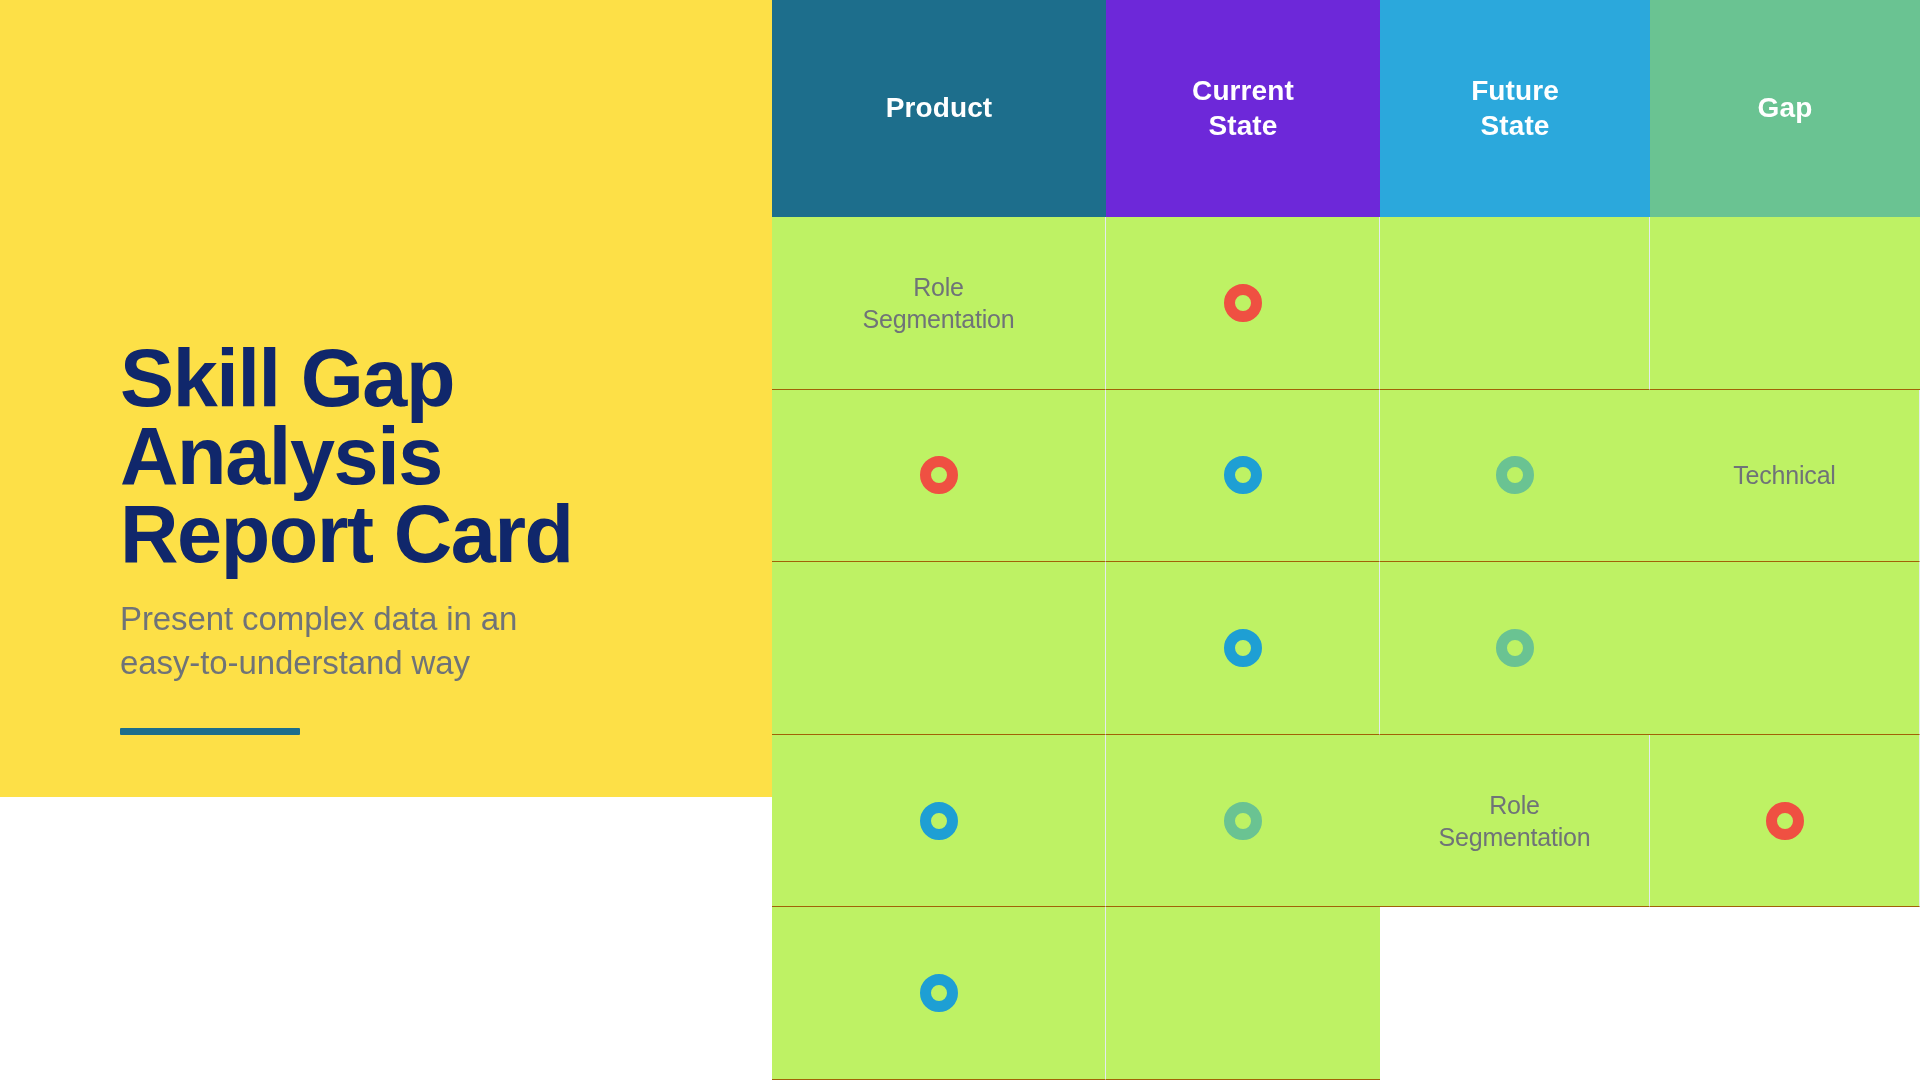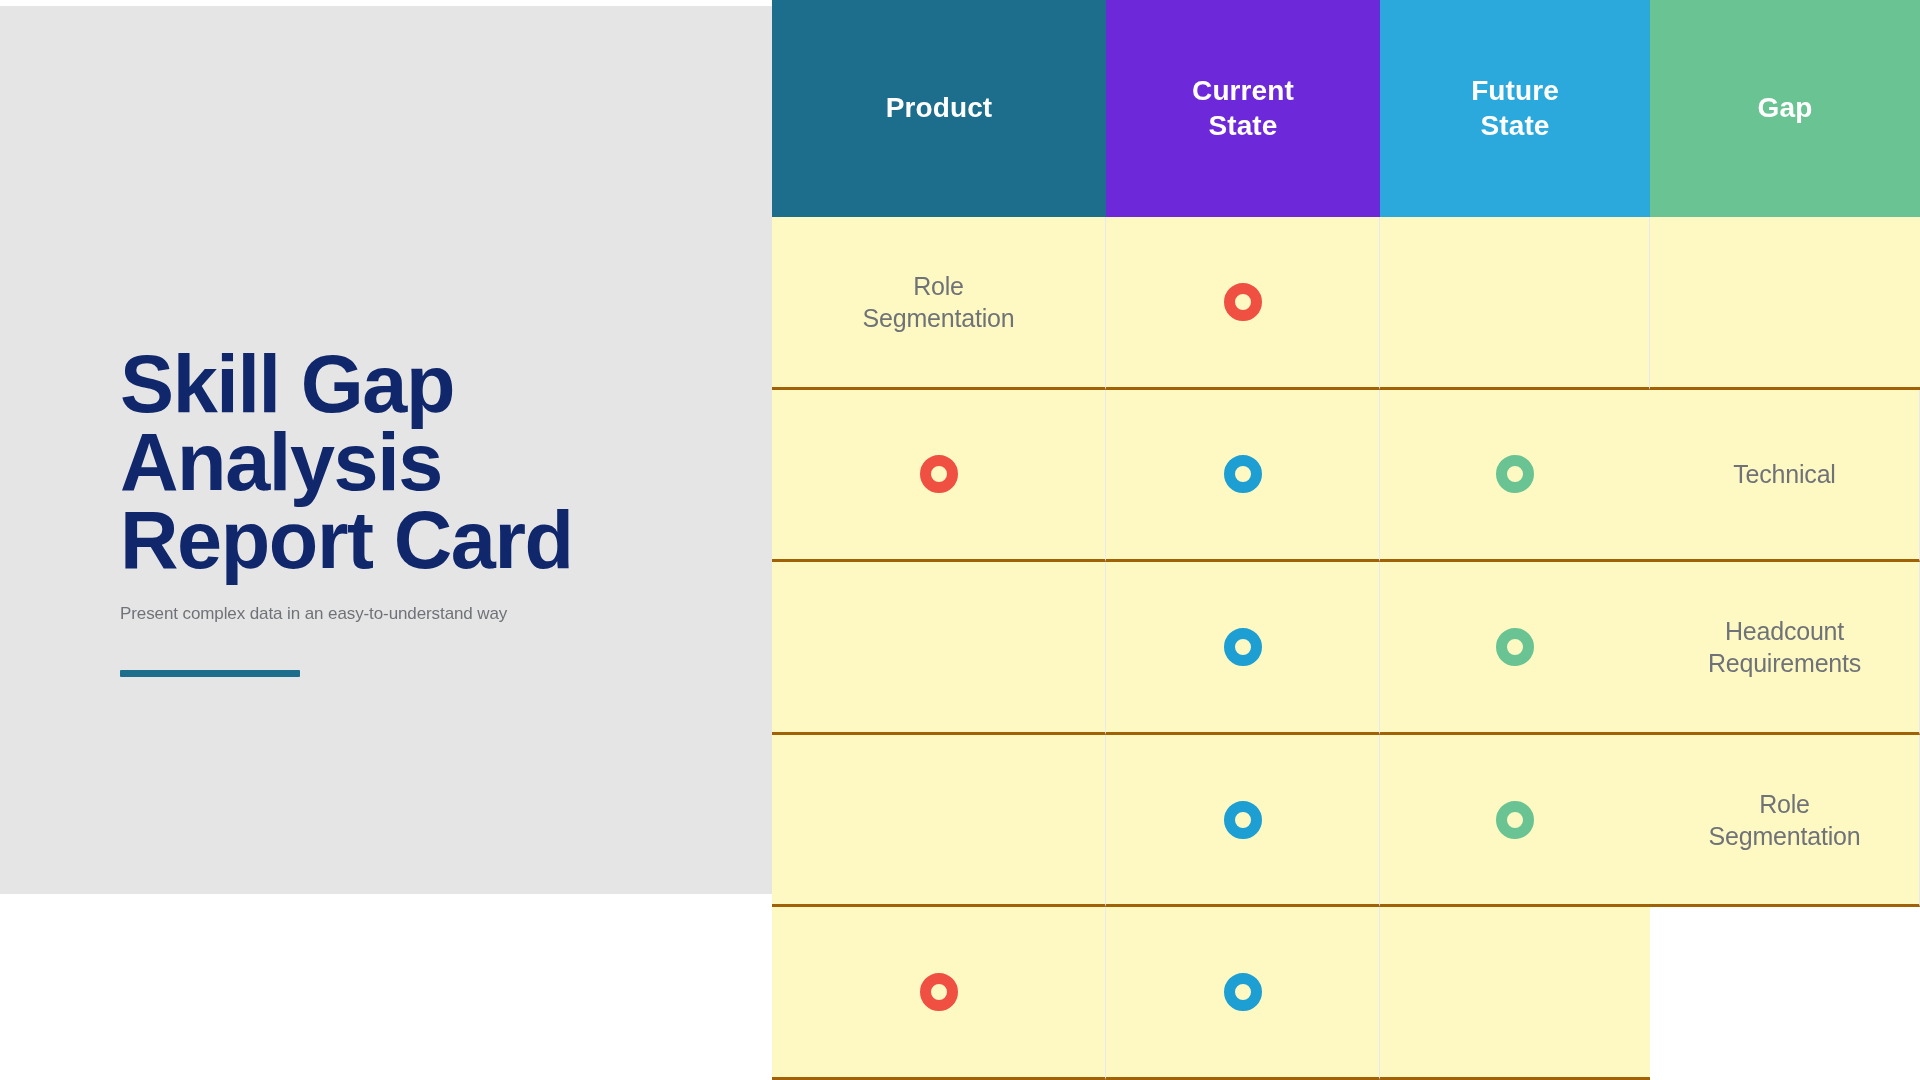--- a/index.html
+++ b/index.html
@@ -16,24 +16,24 @@
     position: relative;
     width: 1920px;
     height: 1080px;
     background: #ffffff;
   }
 
   
   .left-panel {
     position: absolute;
     left: 0;
-    top: 6px;
+    top: 0;
     width: 772px;
-    height: 888px;
-    background: #e5e5e5;
+    height: 797px;
+    background: #fde047;
   }
 
   .title-block {
     position: absolute;
     left: 120px;
     top: 340px;
     width: 520px;
   }
 
   .slide-title {
@@ -42,21 +42,21 @@
     line-height: 0.96;
     font-weight: 700;
     letter-spacing: -1.4px;
     color: #10276B;
     white-space: pre-line;
   }
 
   .slide-subtitle {
     margin-top: 24px;
     font-family: "Liberation Sans", sans-serif;
-    font-size: 17px;
+    font-size: 33px;
     line-height: 1.32;
     font-weight: 400;
     color: #6F7378;
     letter-spacing: -0.1px;
     max-width: 470px;
   }
 
   .accent-rule {
     margin-top: 44px;
     width: 180px;
@@ -91,26 +91,26 @@
     padding: 0 10px;
     white-space: pre-line;
   }
 
   .th-product      { background: #1D6E8C; }
   .th-current      { background: #6d28d9; }
   .th-future       { background: #2BA8DC; }
   .th-gap          { background: #6AC392; }
 
   .td {
-    background: #fef9c3;
+    background: #bef264;
     display: flex;
     align-items: center;
     justify-content: center;
     text-align: center;
-    border-bottom: 3px solid #a16207;
+    border-bottom: 1px solid #a16207;
     border-right: 1px solid #E4EAEF;
     padding: 0 14px;
   }
 
   .td:nth-child(4n+1) { border-left: none; }
   .td.last-col { border-right: none; }
 
   .row-label {
     font-family: "Liberation Sans", sans-serif;
     font-size: 25px;
@@ -197,24 +197,20 @@
       
     </div>
     <div class="td">
       <span class="ring ring-blue"></span>
     </div>
     <div class="td last-col">
       <span class="ring ring-green"></span>
     </div>
 
     <div class="td">
-      <span class="row-label">Headcount
-Requirements</span>
-    </div>
-    <div class="td">
       
     </div>
     <div class="td">
       <span class="ring ring-blue"></span>
     </div>
     <div class="td last-col">
       <span class="ring ring-green"></span>
     </div>
 
     <div class="td">

